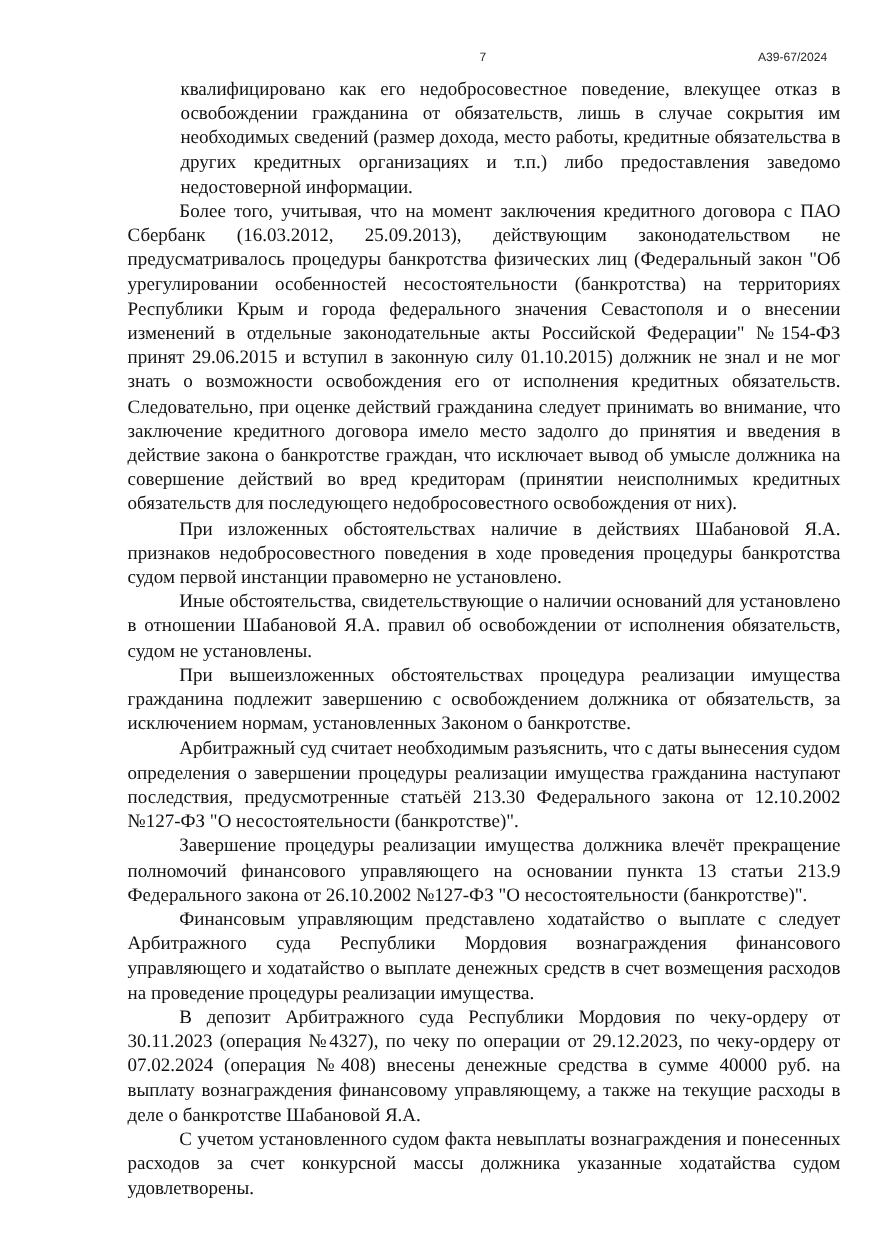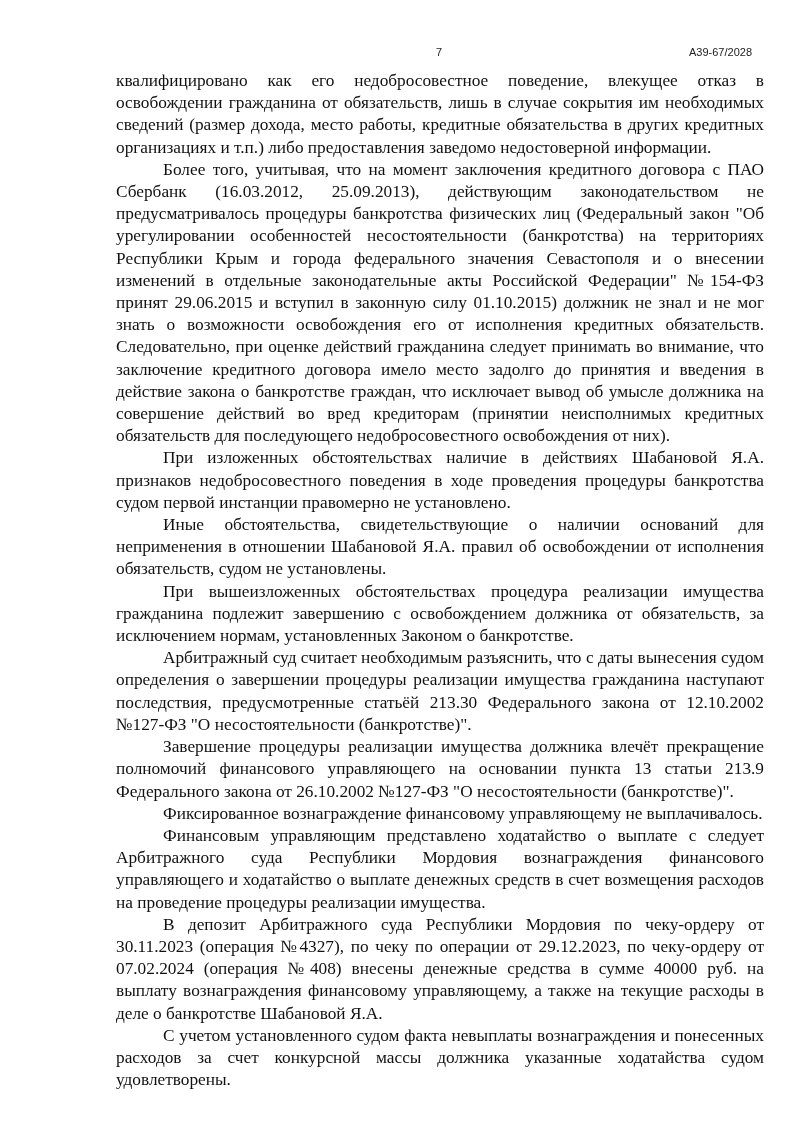--- a/index.html
+++ b/index.html
@@ -11,34 +11,33 @@
   .header-case {
     position: absolute; top: 46px; right: 48px;
     font-family: "Liberation Sans", sans-serif; font-size: 11px; color: #222;
   }
   .body-text {
     position: absolute; top: 70px; left: 116px; width: 648px;
     font-family: "Liberation Serif", serif; font-size: 17.3px; line-height: 22.2px;
     color: #111; text-align: justify;
   }
   .body-text p { margin: 0; text-indent: 47px; }
-  .body-text p.no-indent { text-indent: 0; }
+  .body-text p.no-indent { text-indent: 0; margin-left: 48px; }
 </style>
 </head>
 <body>
 
 <div class="header-num">7</div>
-<div class="header-case">А39-67/2028</div>
+<div class="header-case">А39-67/2024</div>
 
 <div class="body-text">
   <p class="no-indent">квалифицировано как его недобросовестное поведение, влекущее отказ в освобождении гражданина от обязательств, лишь в случае сокрытия им необходимых сведений (размер дохода, место работы, кредитные обязательства в других кредитных организациях и т.п.) либо предоставления заведомо недостоверной информации.</p>
   <p>Более того, учитывая, что на момент заключения кредитного договора с ПАО Сбербанк (16.03.2012, 25.09.2013), действующим законодательством не предусматривалось процедуры банкротства физических лиц (Федеральный закон "Об урегулировании особенностей несостоятельности (банкротства) на территориях Республики Крым и города федерального значения Севастополя и о внесении изменений в отдельные законодательные акты Российской Федерации" №154-ФЗ принят 29.06.2015 и вступил в законную силу 01.10.2015) должник не знал и не мог знать о возможности освобождения его от исполнения кредитных обязательств. Следовательно, при оценке действий гражданина следует принимать во внимание, что заключение кредитного договора имело место задолго до принятия и введения в действие закона о банкротстве граждан, что исключает вывод об умысле должника на совершение действий во вред кредиторам (принятии неисполнимых кредитных обязательств для последующего недобросовестного освобождения от них).</p>
   <p>При изложенных обстоятельствах наличие в действиях Шабановой Я.А. признаков недобросовестного поведения в ходе проведения процедуры банкротства судом первой инстанции правомерно не установлено.</p>
-  <p>Иные обстоятельства, свидетельствующие о наличии оснований для неприменения в отношении Шабановой Я.А. правил об освобождении от исполнения обязательств, судом не установлены.</p>
+  <p>Иные обстоятельства, свидетельствующие о наличии оснований для установлено в отношении Шабановой Я.А. правил об освобождении от исполнения обязательств, судом не установлены.</p>
   <p>При вышеизложенных обстоятельствах процедура реализации имущества гражданина подлежит завершению с освобождением должника от обязательств, за исключением нормам, установленных Законом о банкротстве.</p>
   <p> Арбитражный суд считает необходимым разъяснить, что с даты вынесения судом определения о завершении процедуры реализации имущества гражданина наступают последствия, предусмотренные статьёй 213.30 Федерального закона от 12.10.2002 №127-ФЗ "О несостоятельности (банкротстве)".</p>
   <p>Завершение процедуры реализации имущества должника влечёт прекращение полномочий финансового управляющего на основании пункта 13 статьи 213.9 Федерального закона от 26.10.2002 №127-ФЗ "О несостоятельности (банкротстве)".</p>
-  <p>Фиксированное вознаграждение финансовому управляющему не выплачивалось.</p>
   <p>Финансовым управляющим представлено ходатайство о выплате с следует Арбитражного суда Республики Мордовия вознаграждения финансового управляющего и ходатайство о выплате денежных средств в счет возмещения расходов на проведение процедуры реализации имущества.</p>
   <p>В депозит Арбитражного суда Республики Мордовия по чеку-ордеру от 30.11.2023 (операция №4327), по чеку по операции от 29.12.2023, по чеку-ордеру от 07.02.2024 (операция №408) внесены денежные средства в сумме 40000 руб. на выплату вознаграждения финансовому управляющему, а также на текущие расходы в деле о банкротстве Шабановой Я.А.</p>
   <p>С учетом установленного судом факта невыплаты вознаграждения и понесенных расходов за счет конкурсной массы должника указанные ходатайства судом удовлетворены.</p>
 
 </div>
 
 </body></html>

